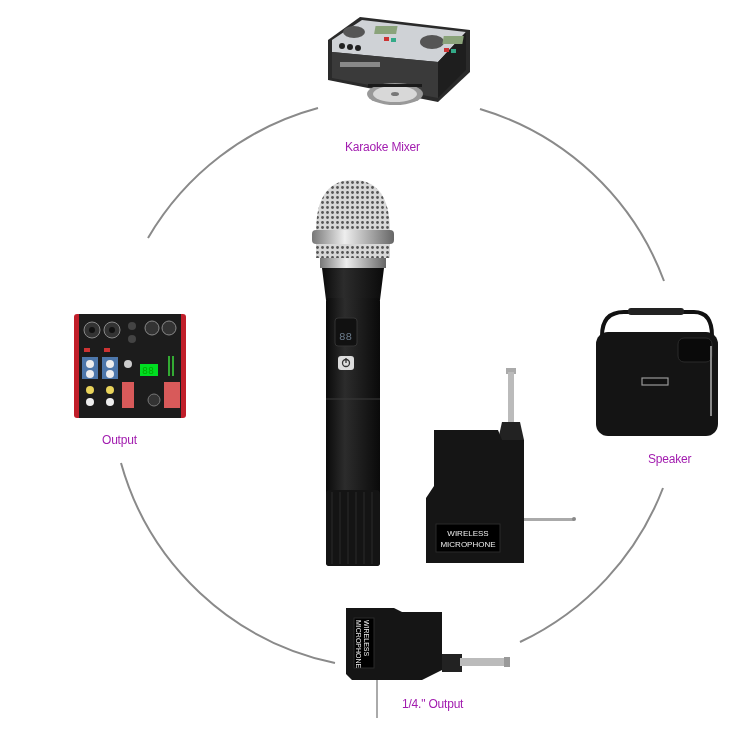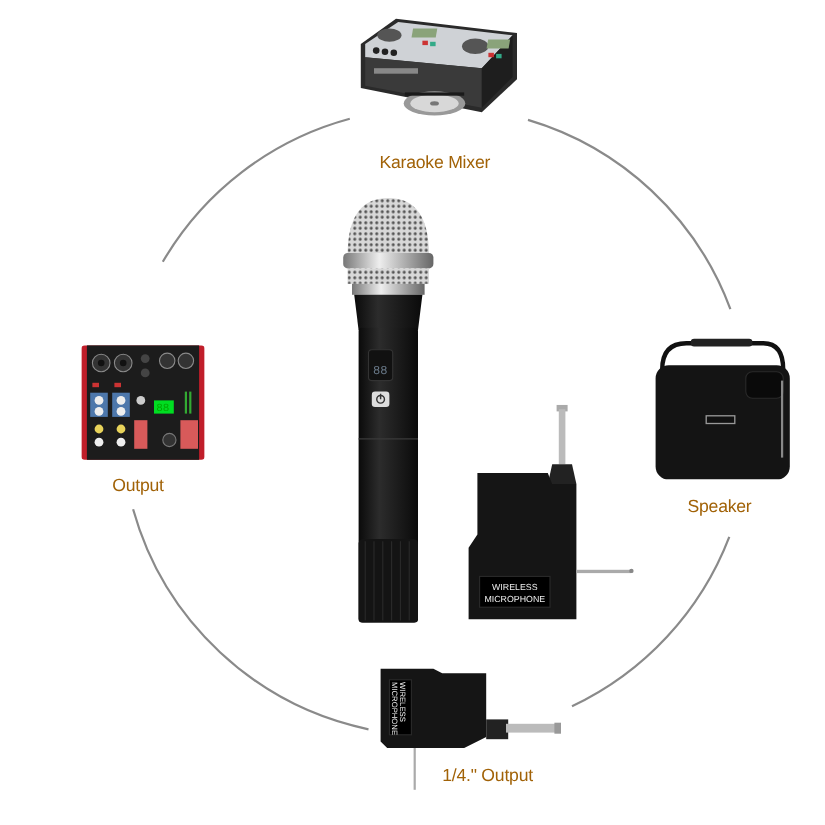--- a/index.html
+++ b/index.html
@@ -1,18 +1,18 @@
 <!DOCTYPE html>
 <html><head>
 <meta charset="utf-8">
 <style>
   html,body{margin:0;padding:0;background:#ffffff;}
   body{width:750px;height:750px;position:relative;overflow:hidden;font-family:"Liberation Sans",sans-serif;}
   .abs{position:absolute;}
-  .label{position:absolute;color:#a16207;font-size:16px;letter-spacing:-0.2px;white-space:nowrap;}
+  .label{position:absolute;color:#a21caf;font-size:12px;letter-spacing:-0.2px;white-space:nowrap;}
   svg{display:block;}
 </style>
 </head>
 <body>
 
 <svg class="abs" style="left:0;top:0" width="750" height="750">
   <g fill="none" stroke="#8a8a8a" stroke-width="2">
 
     <path d="M148 238 A 282 282 0 0 1 318 108"></path>
 
@@ -89,21 +89,21 @@
 <div class="abs" style="left:594px;top:306px;width:126px;height:130px">
   <svg width="126" height="130" viewBox="0 0 126 130">
     <path d="M8 30 Q8 6 30 6 L100 6 Q118 6 118 30" fill="none" stroke="#111" stroke-width="4"></path>
     <rect x="34" y="2" width="56" height="7" rx="3" fill="#222"></rect>
     <rect x="2" y="26" width="122" height="104" rx="12" fill="#141414"></rect>
     <rect x="84" y="32" width="34" height="24" rx="6" fill="#0a0a0a" stroke="#2a2a2a"></rect>
     <rect x="48" y="72" width="26" height="7" fill="#111" stroke="#999" stroke-width="1.2"></rect>
     <rect x="116" y="40" width="2" height="70" fill="#888"></rect>
   </svg>
 </div>
-<div class="label" style="left:625px;top:452px">Speaker</div>
+<div class="label" style="left:648px;top:452px">Speaker</div>
 
 <div class="abs" style="left:310px;top:180px;width:86px;height:390px">
   <svg width="86" height="390" viewBox="0 0 86 390">
     <defs>
       <pattern id="mesh" width="5" height="5" patternUnits="userSpaceOnUse">
         <rect width="5" height="5" fill="#d8d8d8"></rect>
         <circle cx="2.5" cy="2.5" r="1.4" fill="#555"></circle>
       </pattern>
       <linearGradient id="ring" x1="0" x2="1">
         <stop offset="0" stop-color="#777"></stop>

